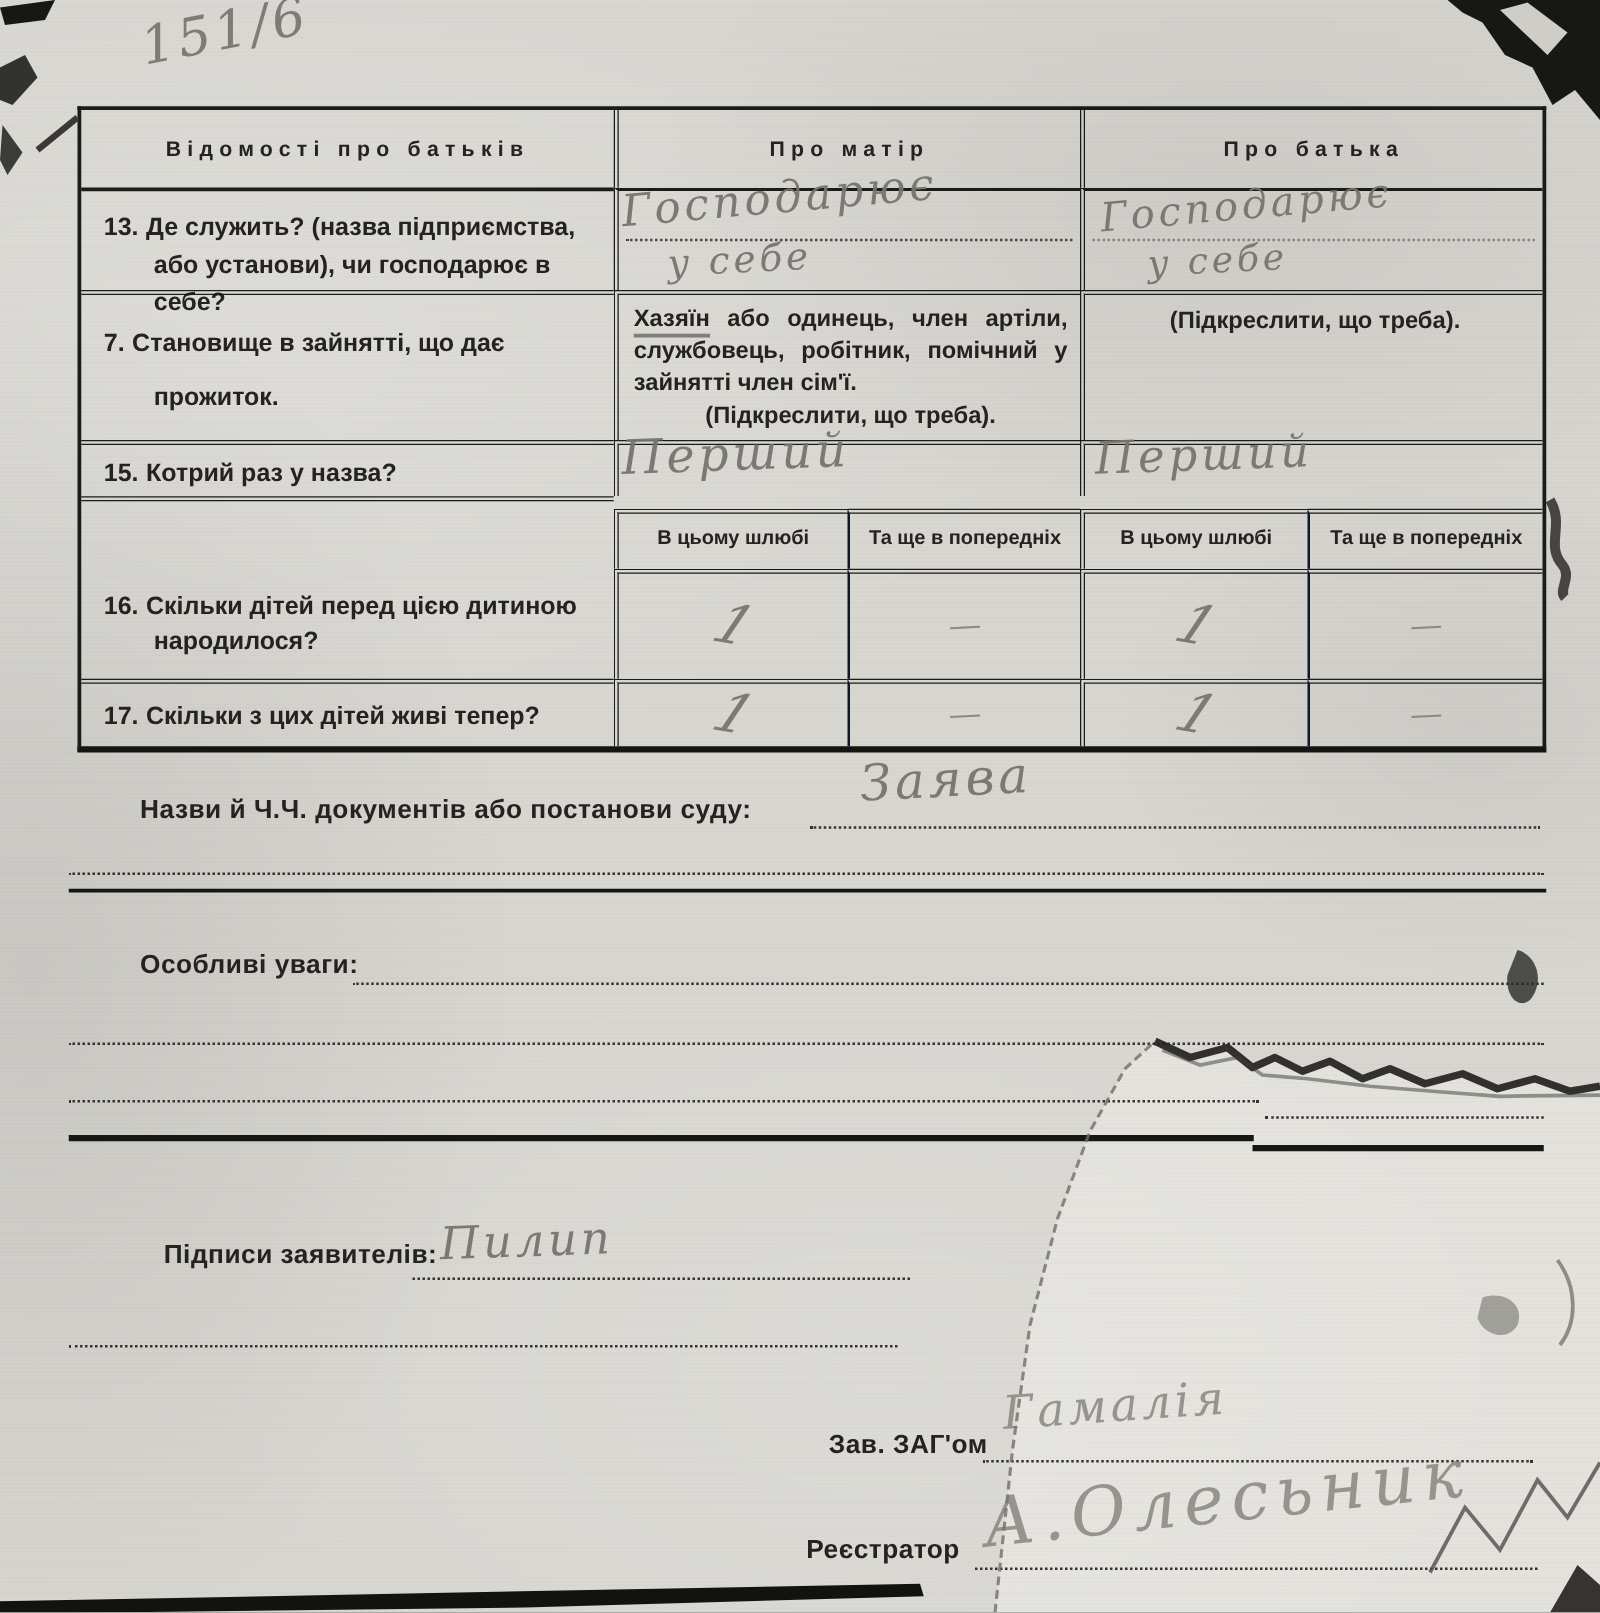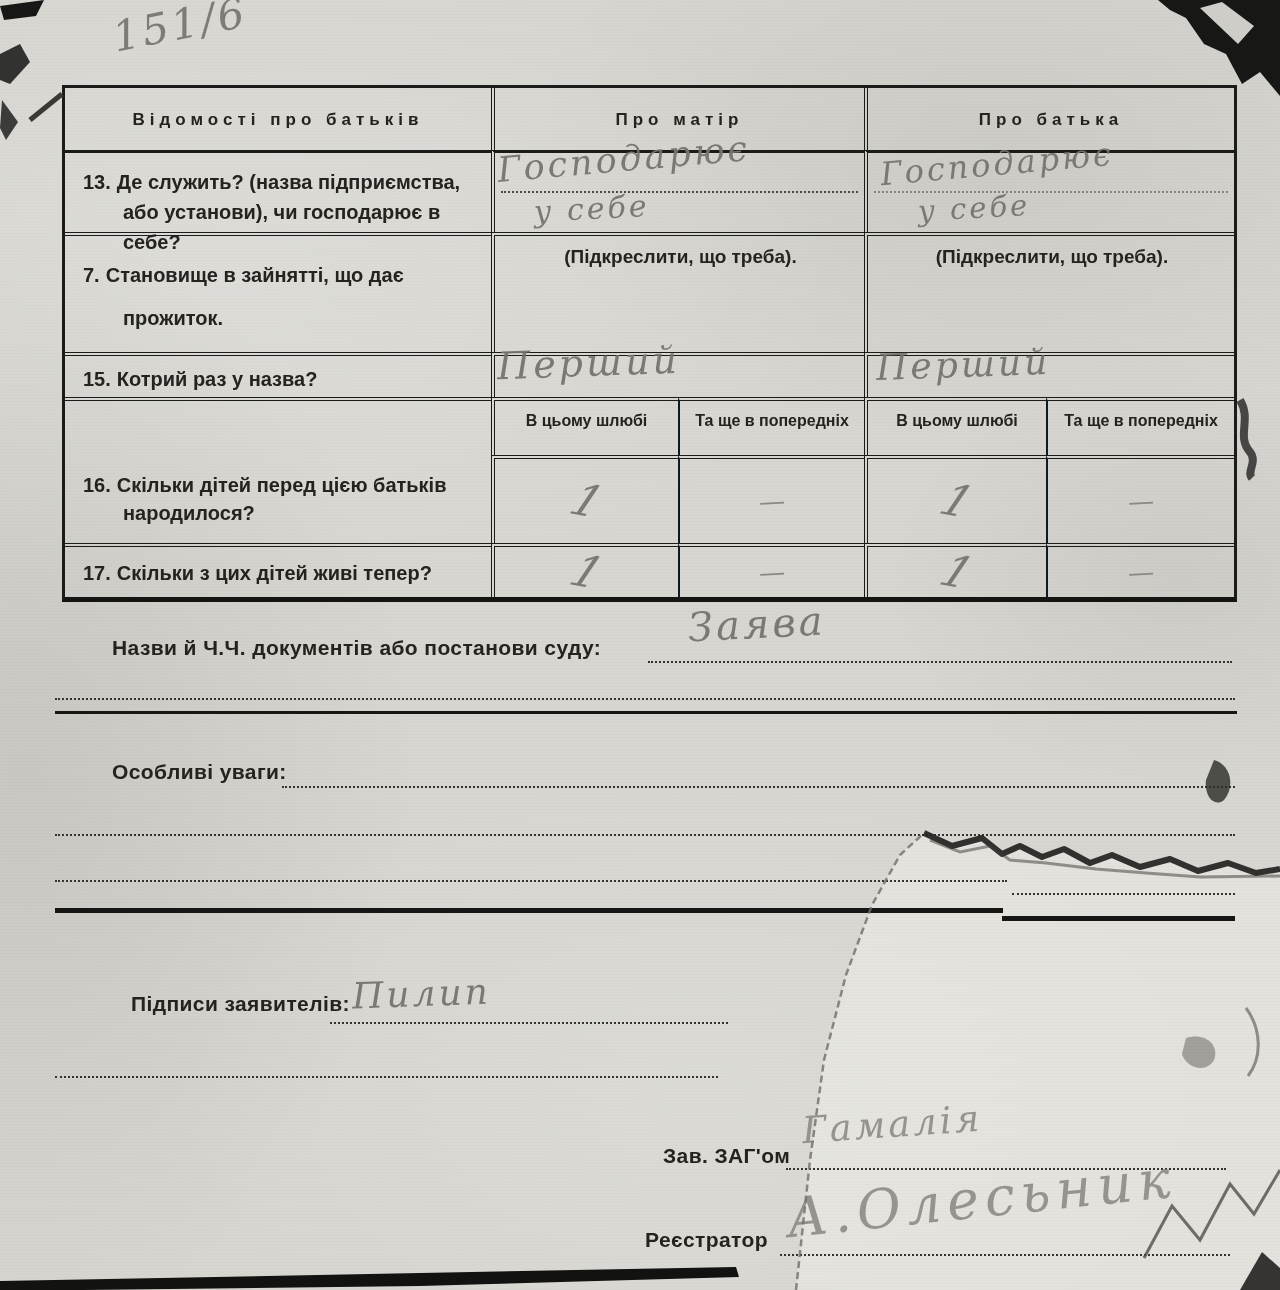--- a/index.html
+++ b/index.html
@@ -30,21 +30,21 @@
   .qcell{font-size:20px;font-weight:700;padding:14px 10px 0 58px;text-indent:-40px;line-height:1.5;}
   .qnum{padding-right:6px;}
   .q14{line-height:2.15;padding-top:18px;}
   .q15{padding-top:8px;}
   .q16{padding-top:16px;line-height:1.4;}
   .q17{padding-top:11px;}
   .optcell{font-size:19px;font-weight:700;padding:7px 10px 0 12px;line-height:1.34;}
   .opts{text-align:justify;}
   .optnote{text-align:center;margin-top:1px;}
   .ul{border-bottom:3px solid rgba(118,116,110,.9);padding-bottom:1px;}
-  .scell{font-size:16px;font-weight:700;text-align:center;padding:9px 8px 0;line-height:1.35;}
+  .scell{font-size:16px;font-weight:700;text-align:center;padding:9px 8px 0;line-height:1.35;margin-top:10px;}
   .vcell{display:flex;align-items:center;justify-content:center;}
   .ansline{position:absolute;left:6px;right:6px;top:38px;border-bottom:2px dotted #4a4945;}
   .faint{opacity:.55;}
 
   
   .hw{position:absolute;z-index:3;font-family:"DejaVu Serif",serif;font-style:italic;
       color:rgba(118,116,110,.95);white-space:nowrap;letter-spacing:3px;line-height:1;}
   .hw-pnum{left:112px;top:4px;font-size:42px;transform:rotate(-11deg);color:rgba(110,108,102,.85);}
   .hw-f13a{left:497px;top:142px;font-size:35px;transform:rotate(-5deg);}
   .hw-f13b{left:534px;top:194px;font-size:30px;transform:rotate(-3deg);}
@@ -116,20 +116,21 @@
       <div class="ansline"></div>
     </div>
     <div class="cell ht3 vmaj span2 acell">
       <div class="ansline faint"></div>
     </div>
 
     <div class="cell qcell hd q14">
       <span class="qnum">7.</span><span>Становище в зайнятті, що дає прожиток.</span>
     </div>
     <div class="cell optcell hd vmaj span2">
+      <div class="opts"><span class="ul">Хазяїн</span> <span>або одинець, член артіли, службовець, робітник, помічний у зайнятті член сім'ї.</span></div>
       <div class="optnote">(Підкреслити, що треба).</div>
     </div>
     <div class="cell optcell hd vmaj span2">
       <div class="optnote">(Підкреслити, що треба).</div>
     </div>
 
     <div class="cell qcell hd q15">
       <span class="qnum">15.</span><span>Котрий раз у назва?</span>
     </div>
     <div class="cell hd vmaj span2"></div>
@@ -143,21 +144,21 @@
       <span>Та ще в попередніх</span>
     </div>
     <div class="cell scell hd vmaj">
       <span>В цьому шлюбі</span>
     </div>
     <div class="cell scell hd vmin">
       <span>Та ще в попередніх</span>
     </div>
 
     <div class="cell qcell q16">
-      <span class="qnum">16.</span><span>Скільки дітей перед цією батьків народилося?</span>
+      <span class="qnum">16.</span><span>Скільки дітей перед цією дитиною народилося?</span>
     </div>
     <div class="cell vcell hd vmaj">
         <span class="mark">1</span>
       </div>
     <div class="cell vcell hd vmin">
         <span class="dash">—</span>
       </div>
     <div class="cell vcell hd vmaj">
         <span class="mark">1</span>
       </div>

